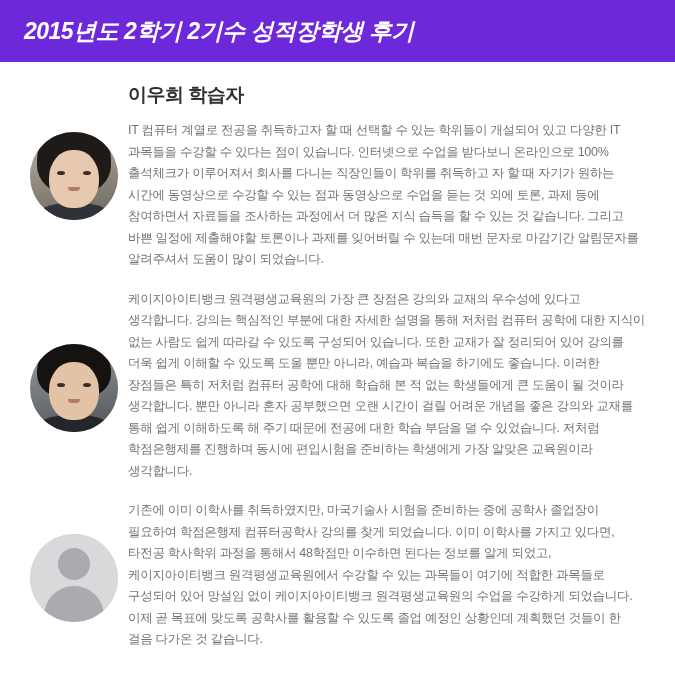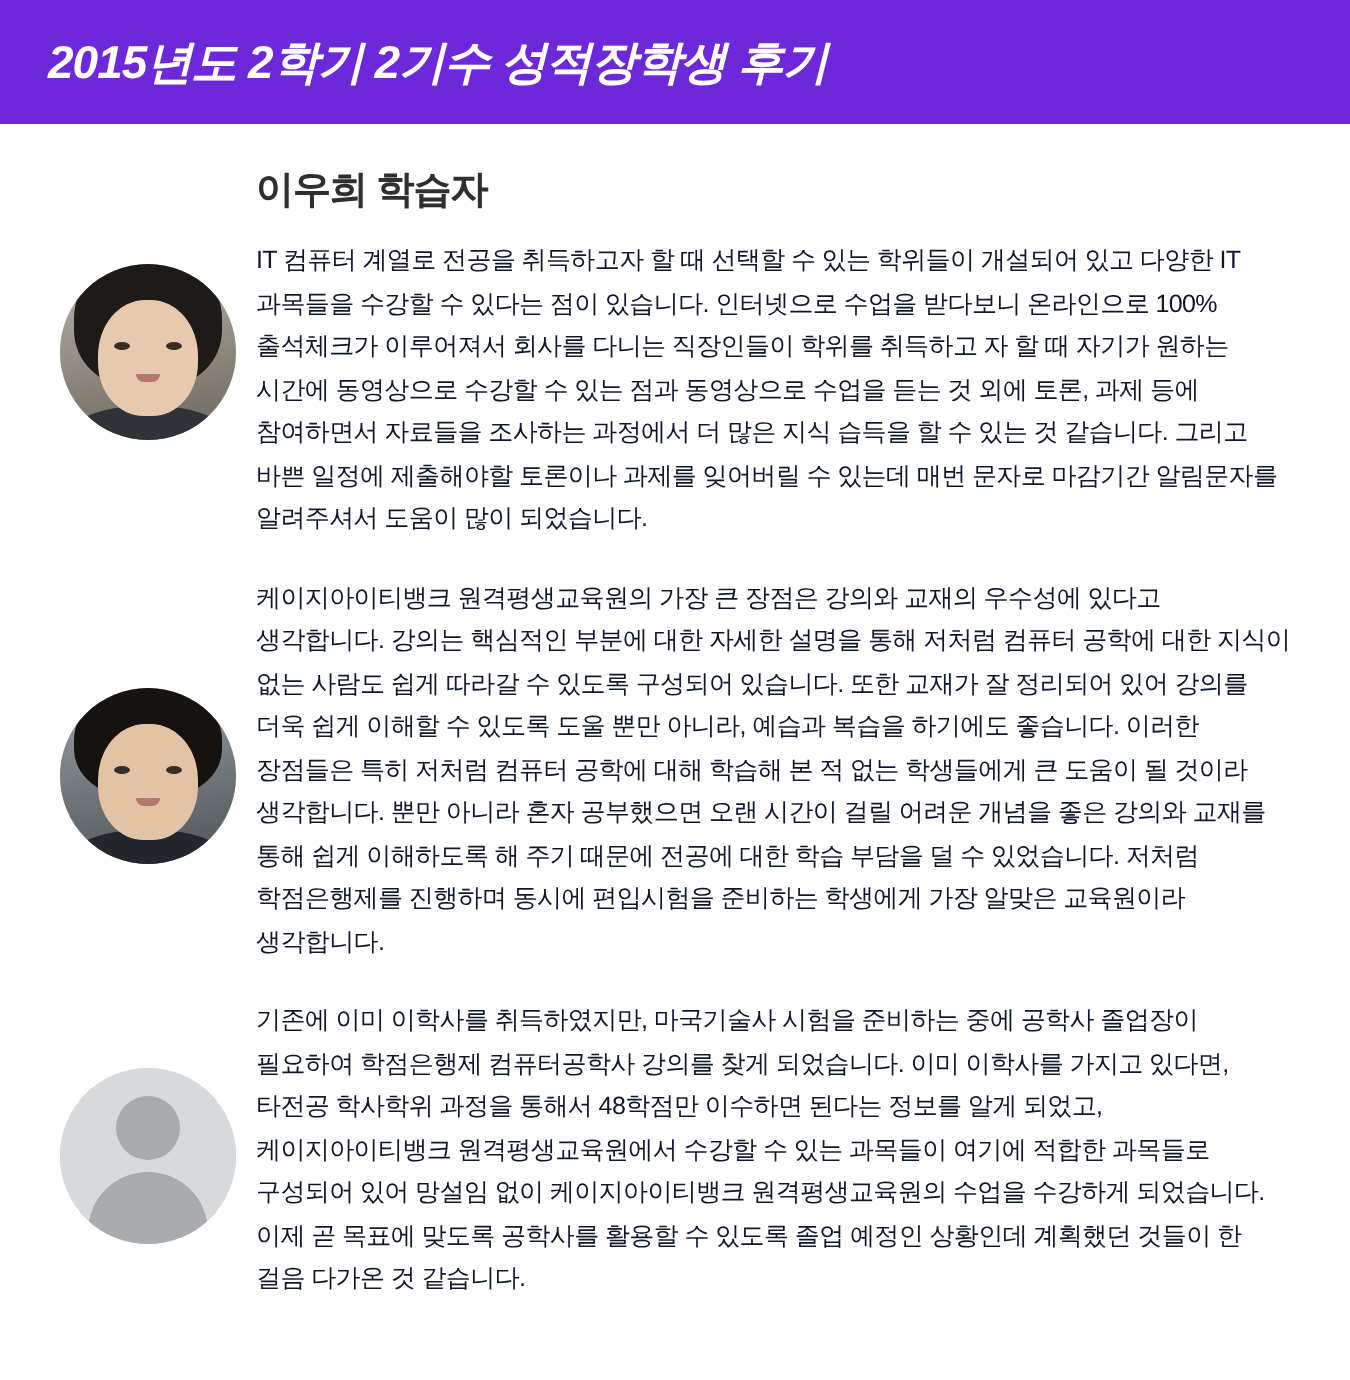--- a/index.html
+++ b/index.html
@@ -154,21 +154,21 @@
   .name {
     font-size: 19px;
     font-weight: bold;
     color: #2f2f2f;
     margin: 6px 0 12px 0;
     letter-spacing: -0.5px;
   }
   .body-text {
     font-size: 12.5px;
     line-height: 1.72;
-    color: #0f172a;
+    color: #737373;
     letter-spacing: -0.3px;
     text-align: left;
     word-break: keep-all;
   }
 </style>
 </head>
 <body>
 
 <div class="page">
 

